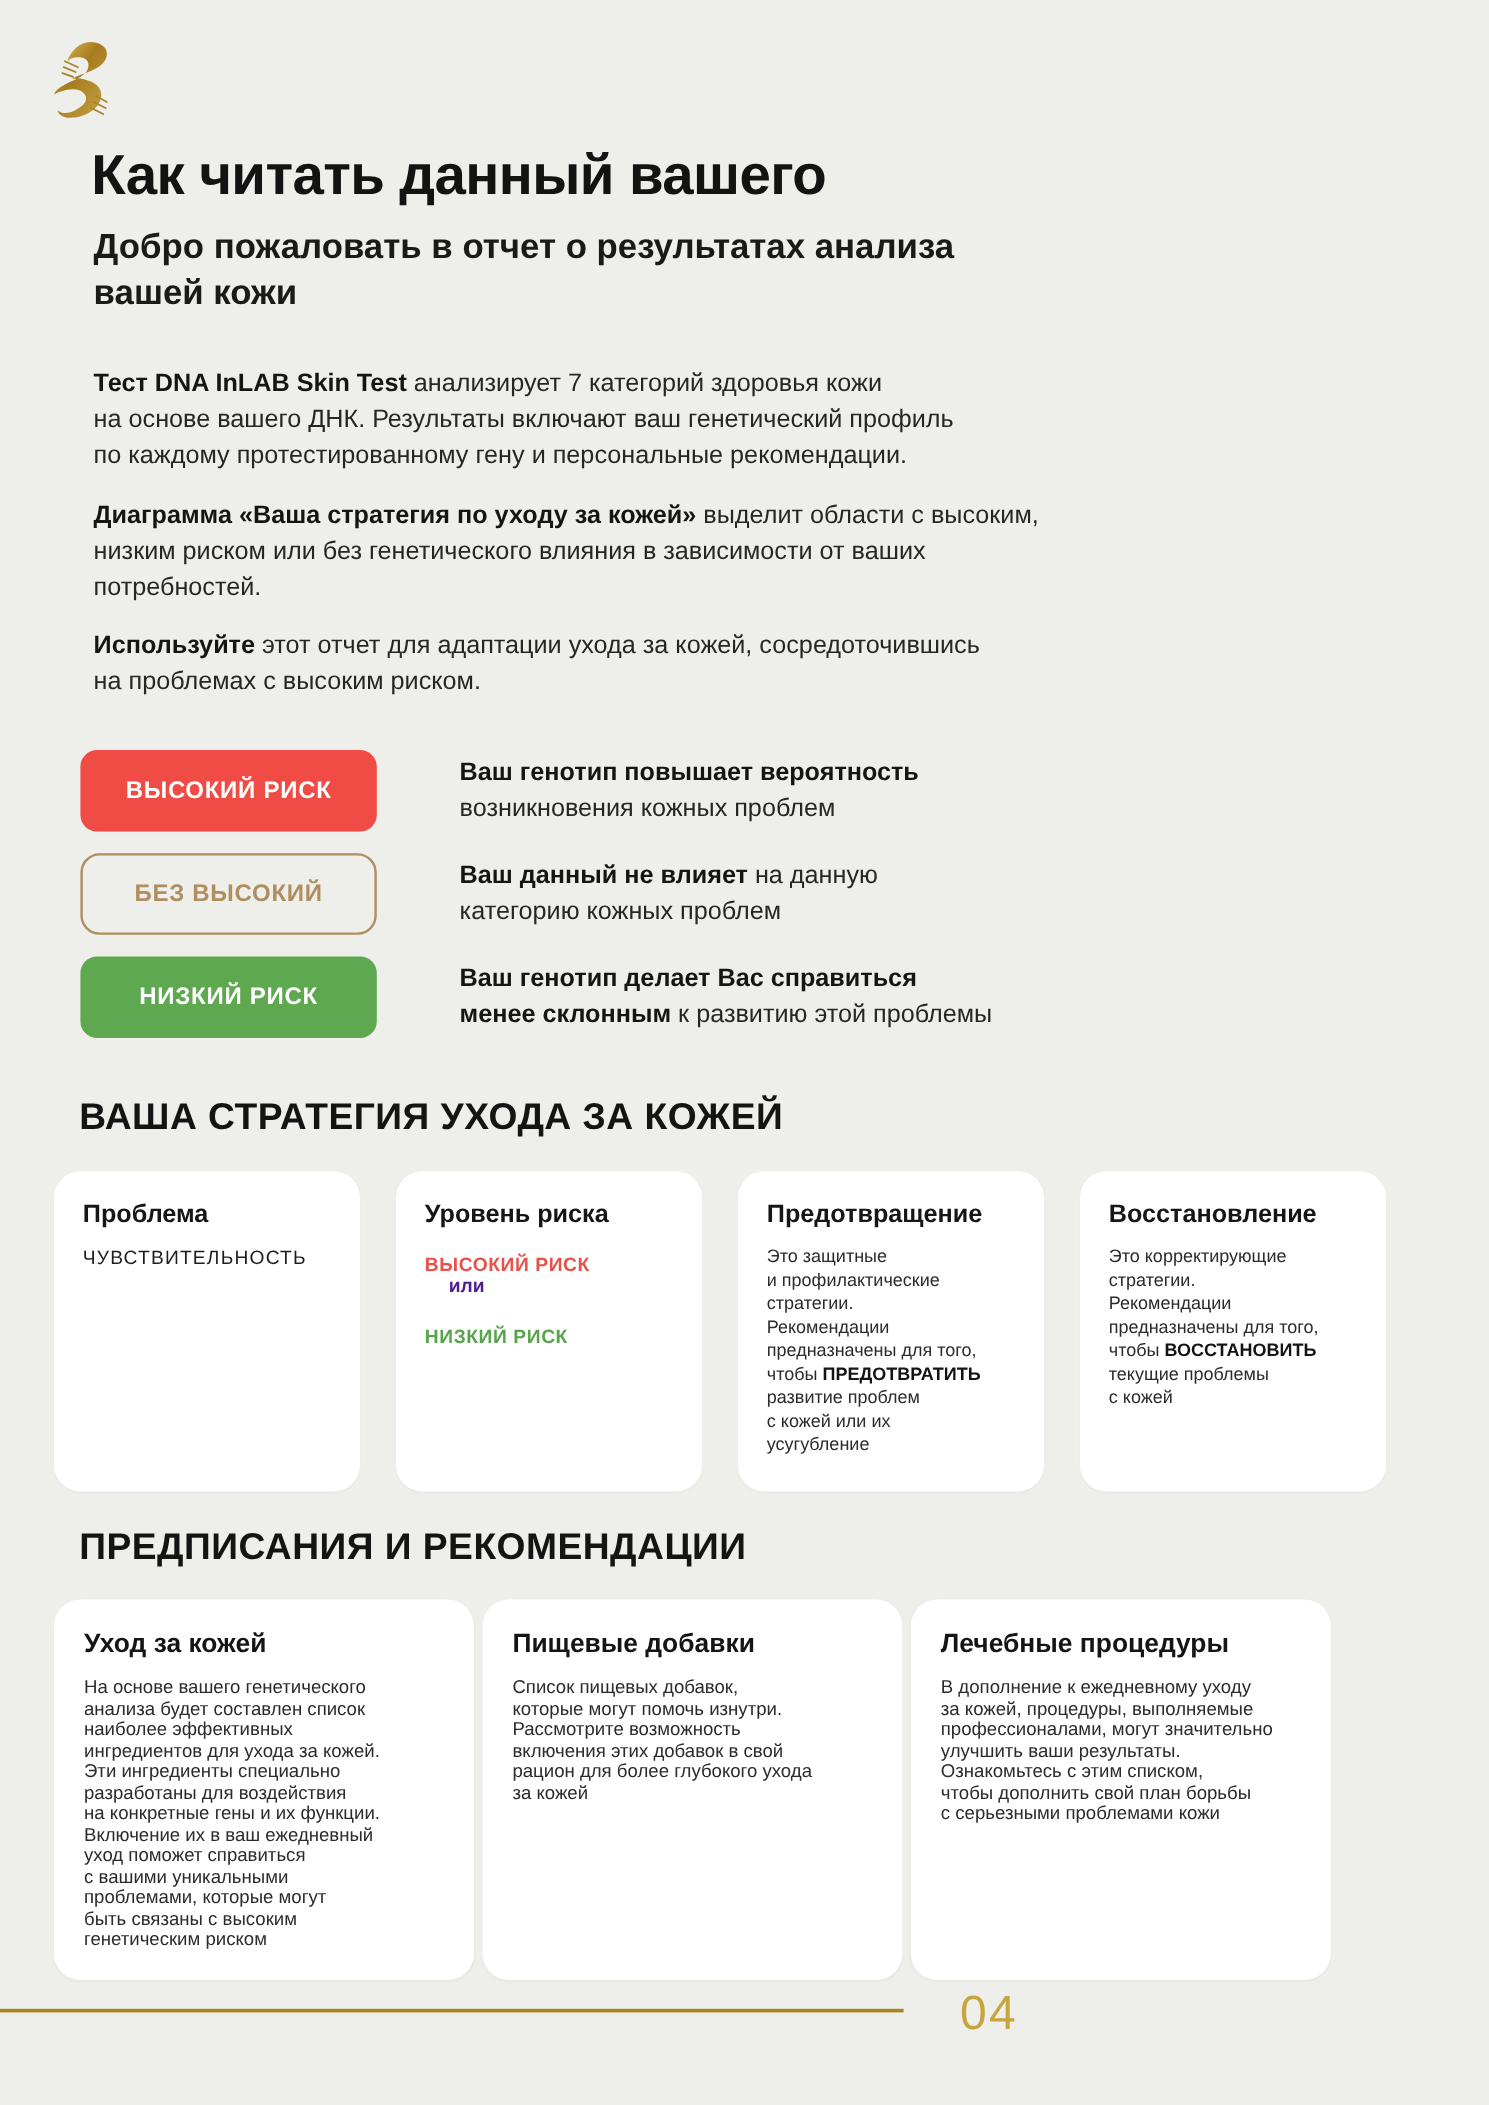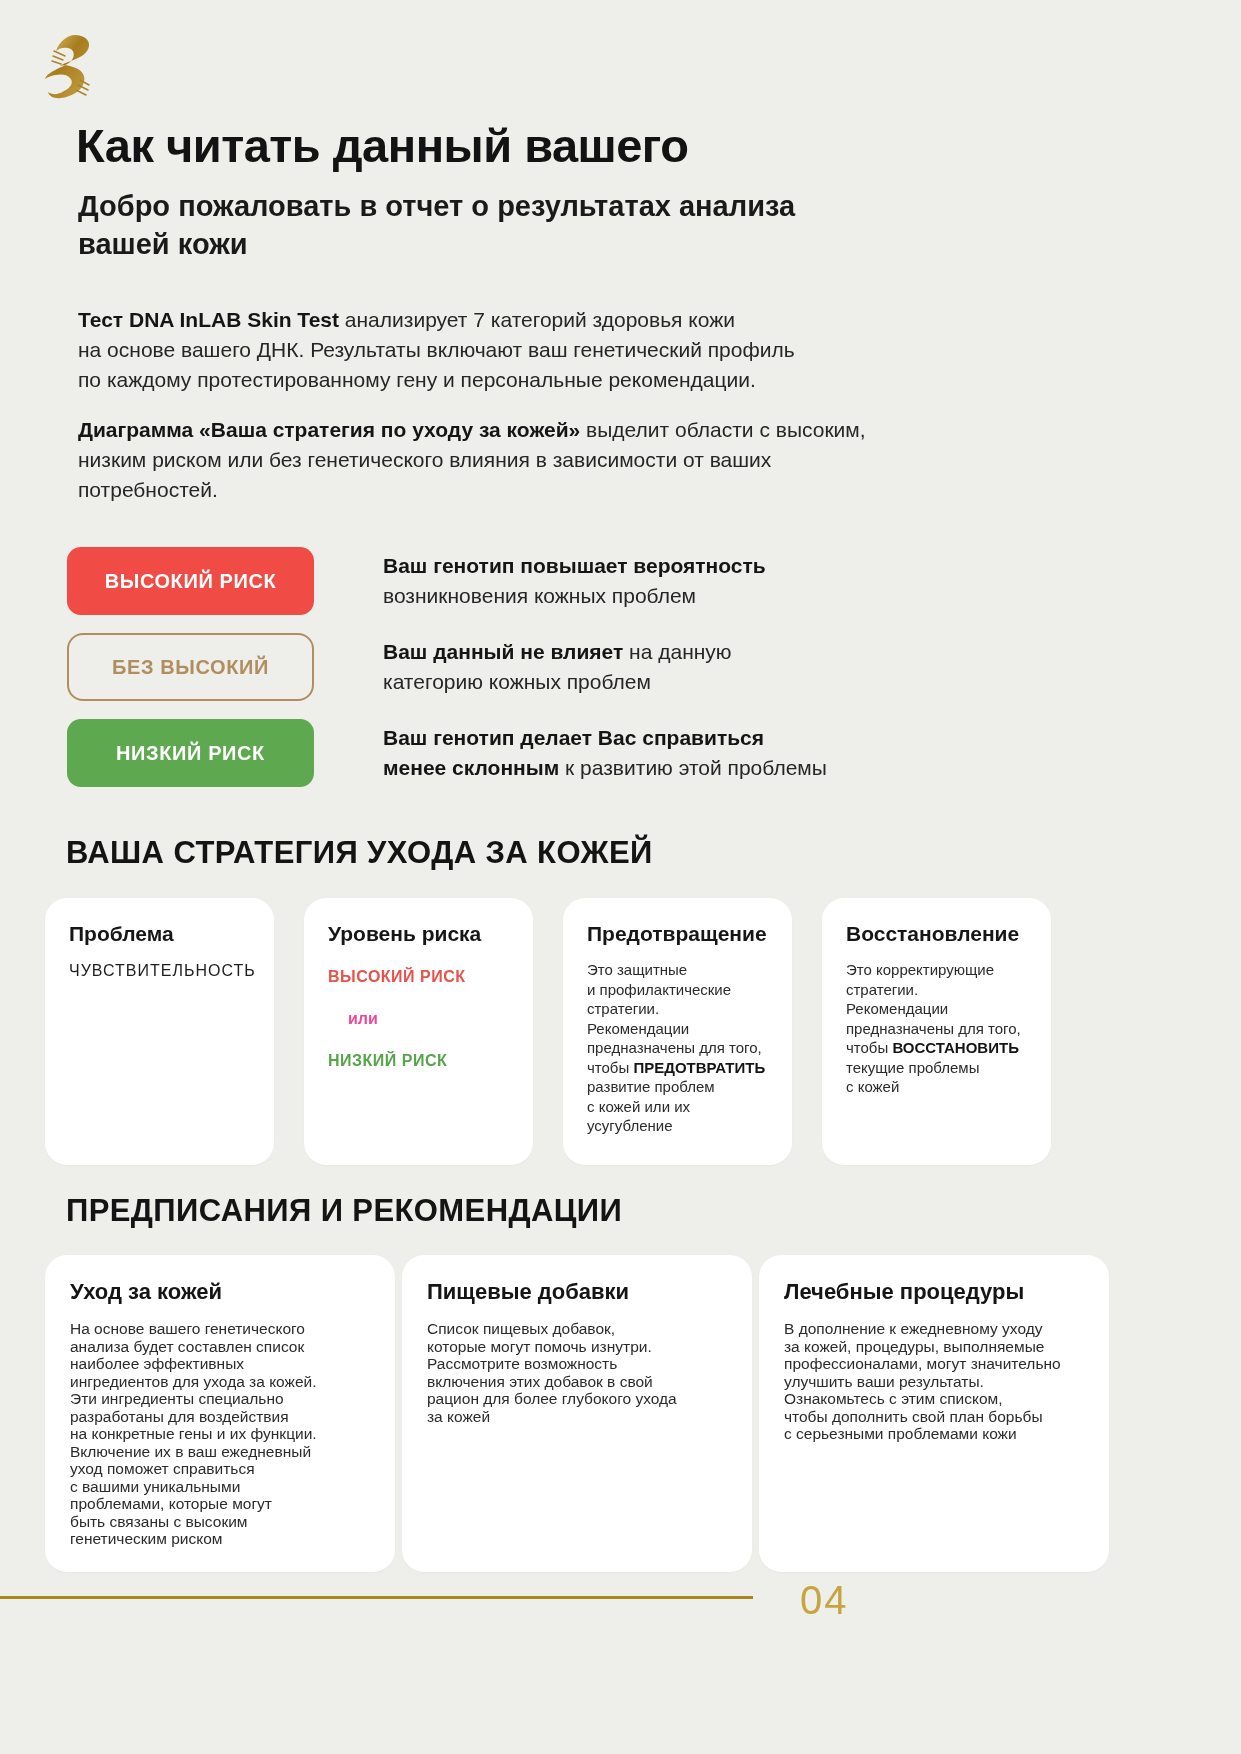--- a/index.html
+++ b/index.html
@@ -51,39 +51,39 @@
 
   h3 {
     margin:48px 0 0 66px;
     font-size:31px; line-height:36px; font-weight:700;
     letter-spacing:0.4px; color:#141414;
   }
   h3.second { margin-top:28px; }
 
   .row { display:grid; align-items:stretch; }
   .row4 {
-    margin:27px 0 0 45px; width:1006px;
+    margin:27px 0 0 45px; width:1110px;
     grid-template-columns:repeat(4,1fr); gap:30px;
   }
   .row3 {
     margin:26px 0 0 45px; width:1064px;
     grid-template-columns:repeat(3,1fr); gap:7px;
   }
   .card {
     background:#ffffff; border-radius:22px;
     box-sizing:border-box;
     box-shadow:0 1px 2px rgba(0,0,0,0.03);
   }
   .row4 .card { padding:24px 16px 22px 24px; min-height:267px; }
   .row3 .card { padding:24px 22px 20px 25px; min-height:317px; }
 
   .card-title { font-size:21px; font-weight:700; color:#161616; }
   .card-value { margin-top:16px; font-size:16px; font-weight:500; letter-spacing:1px; color:#1d1d1d; }
   .risk-high { margin-top:22px; font-size:16px; font-weight:600; letter-spacing:0.5px; color:#E8524B; }
-  .risk-or   { margin-top:24px; font-size:16px; font-weight:600; color:#ec4899;padding-left:20px; }
+  .risk-or   { font-size:16px; font-weight:600; color:#4c1d95;padding-left:20px; }
   .risk-low  { margin-top:24px; font-size:16px; font-weight:600; letter-spacing:0.5px; color:#57A54B; }
   .card-body { margin-top:14px; font-size:15px; line-height:19.5px; color:#2b2b2b; }
   .card-body b { color:#141414; }
 
   .card-title2 { font-size:22px; font-weight:700; color:#151515; }
   .card-body2 { margin-top:15px; font-size:15.5px; line-height:17.5px; color:#2b2b2b; }
 
   .footer { position:relative; margin-top:10px; height:70px; }
   .gold-line { position:absolute; left:0; top:14px; width:753px; height:2.5px; background:#A8861D; }
   .page-num {
@@ -121,20 +121,22 @@
 вашей кожи</h2>
 
   <p class="para first ml"><b>Тест DNA InLAB Skin Test</b><span> анализирует 7 категорий здоровья кожи
 на основе вашего ДНК. Результаты включают ваш генетический профиль
 по каждому протестированному гену и персональные рекомендации.</span></p>
 
   <p class="para ml"><b>Диаграмма «Ваша стратегия по уходу за кожей»</b><span> выделит области с высоким,
 низким риском или без генетического влияния в зависимости от ваших
 потребностей.</span></p>
 
+  <p class="para third ml"><b>Используйте</b><span> этот отчет для адаптации ухода за кожей, сосредоточившись
+на проблемах с высоким риском.</span></p>
 
   <div class="legend">
 
     <div class="legend-row">
       <div class="badge badge-high">ВЫСОКИЙ РИСК</div>
       <div class="legend-desc">
         <div><b>Ваш генотип повышает вероятность</b><span></span></div>
         <div><b></b><span>возникновения кожных проблем</span></div>
       </div>
     </div>

